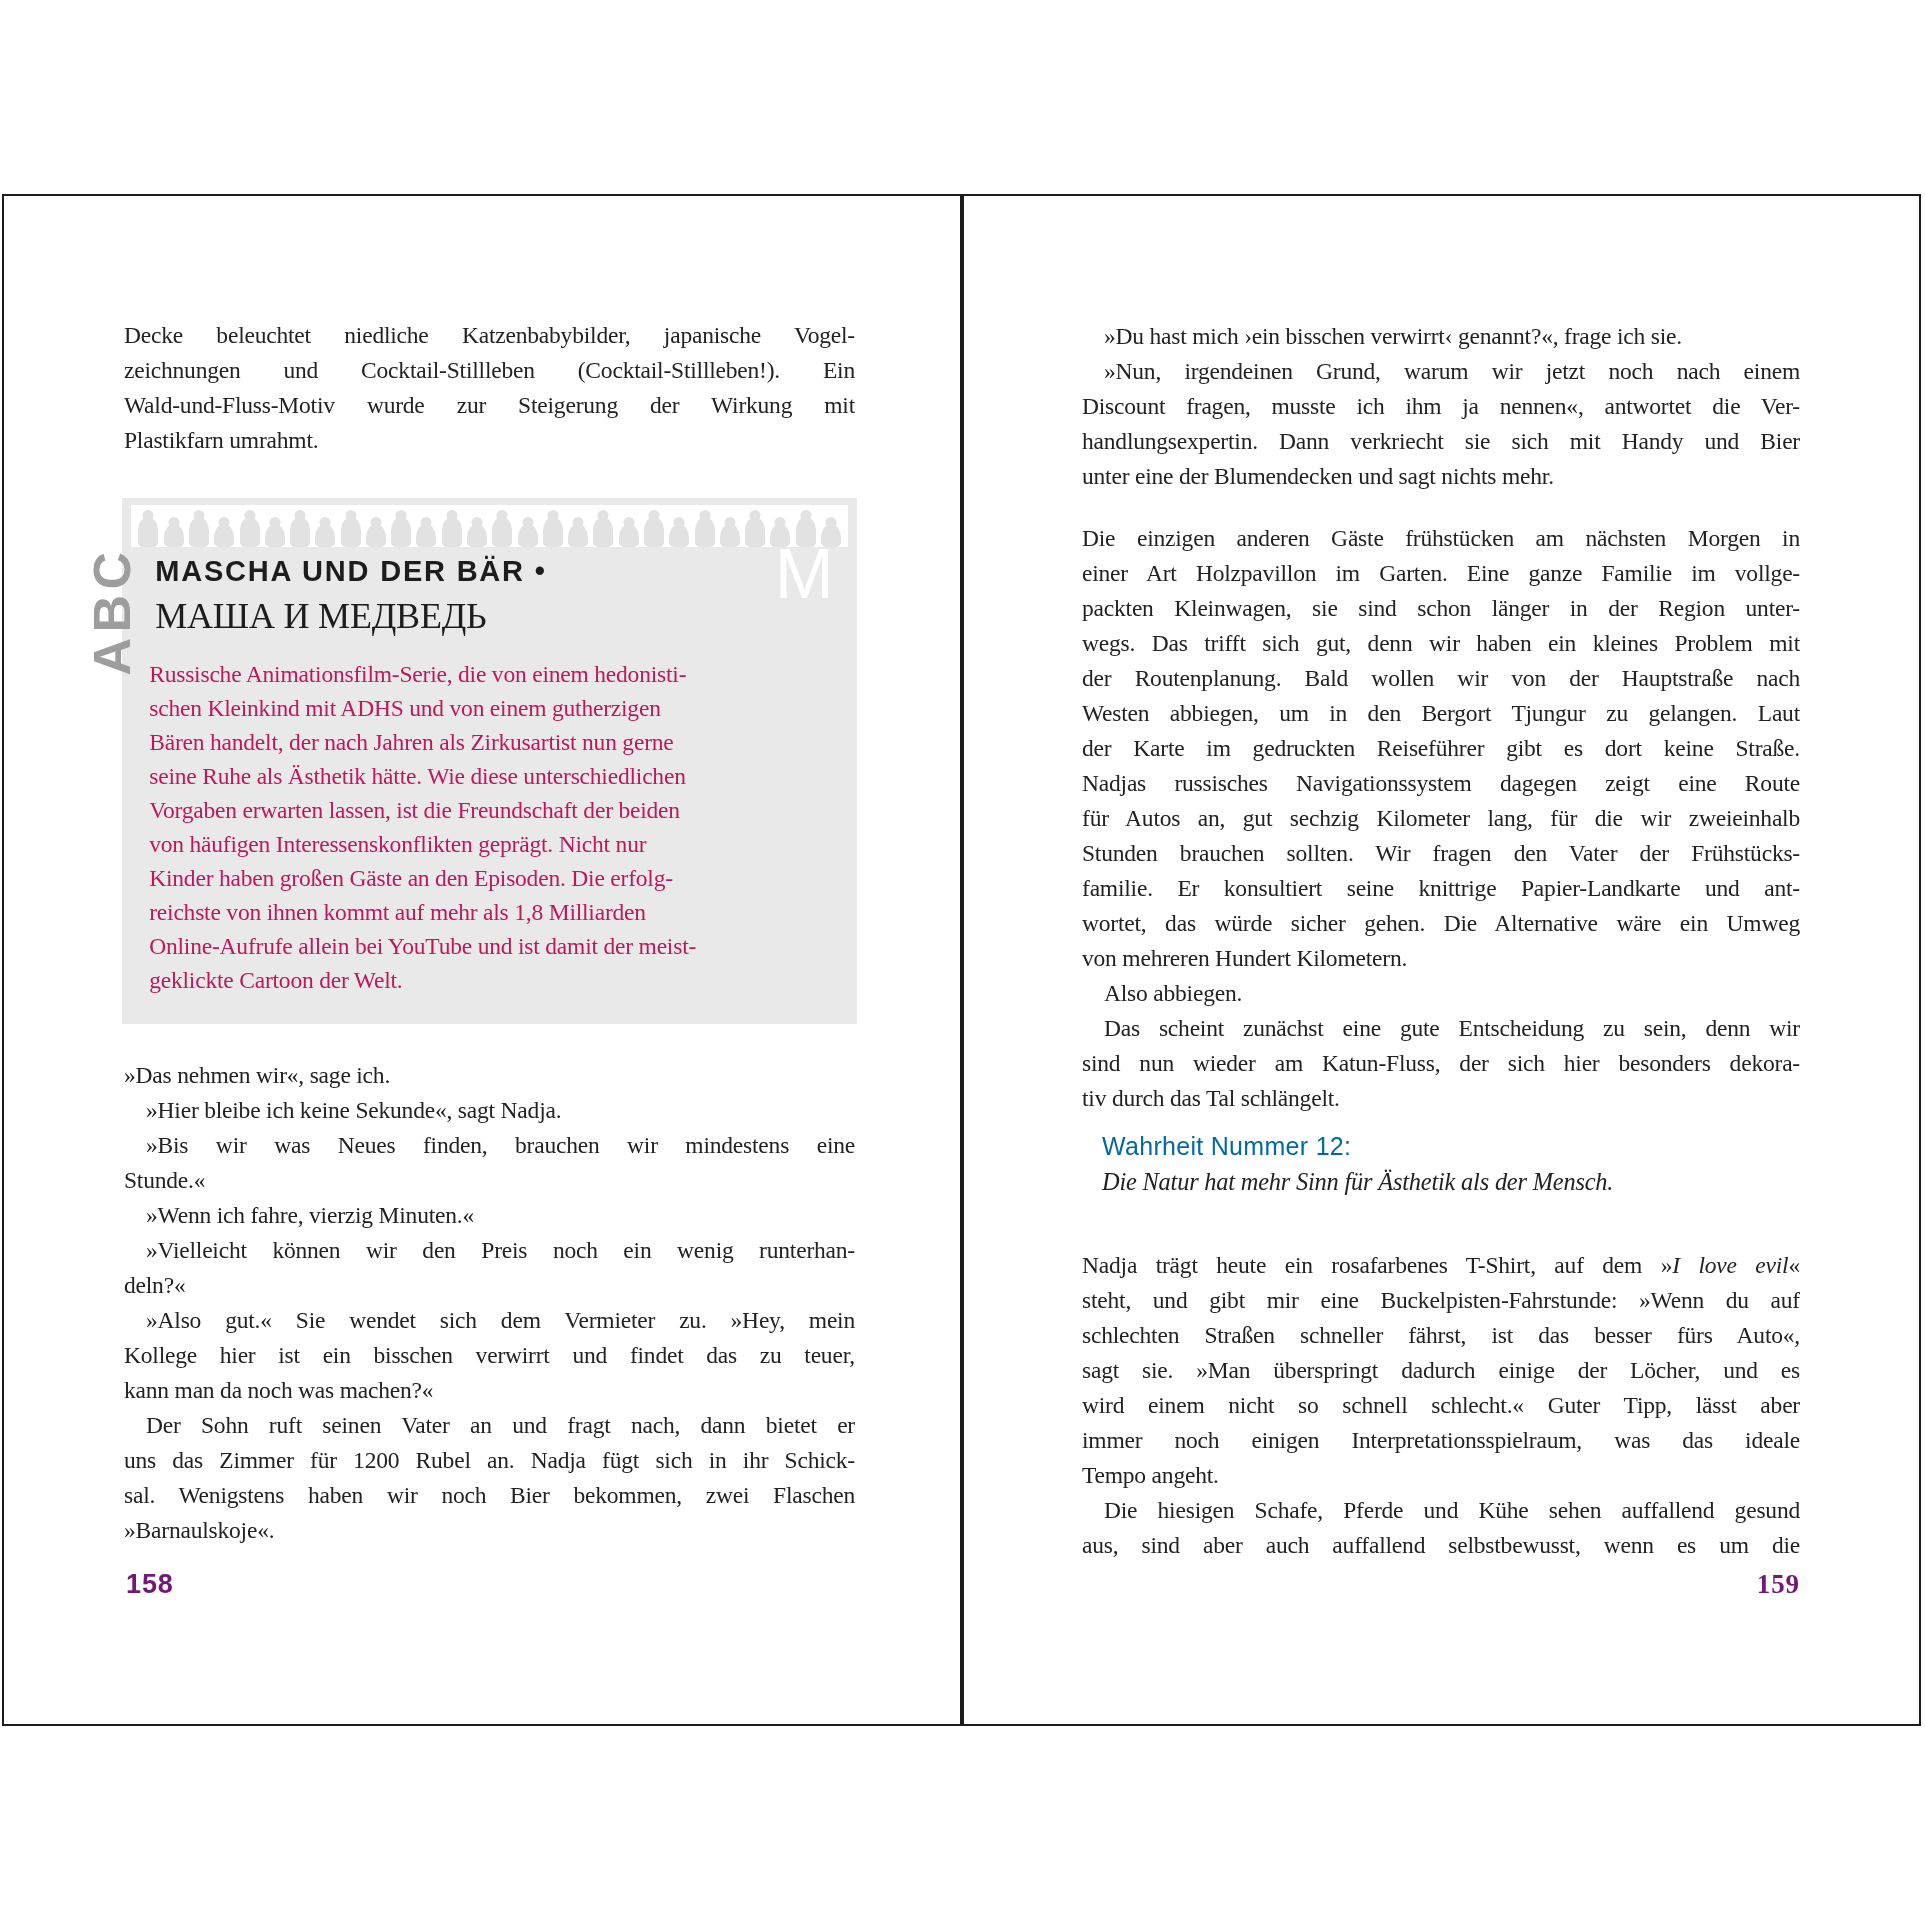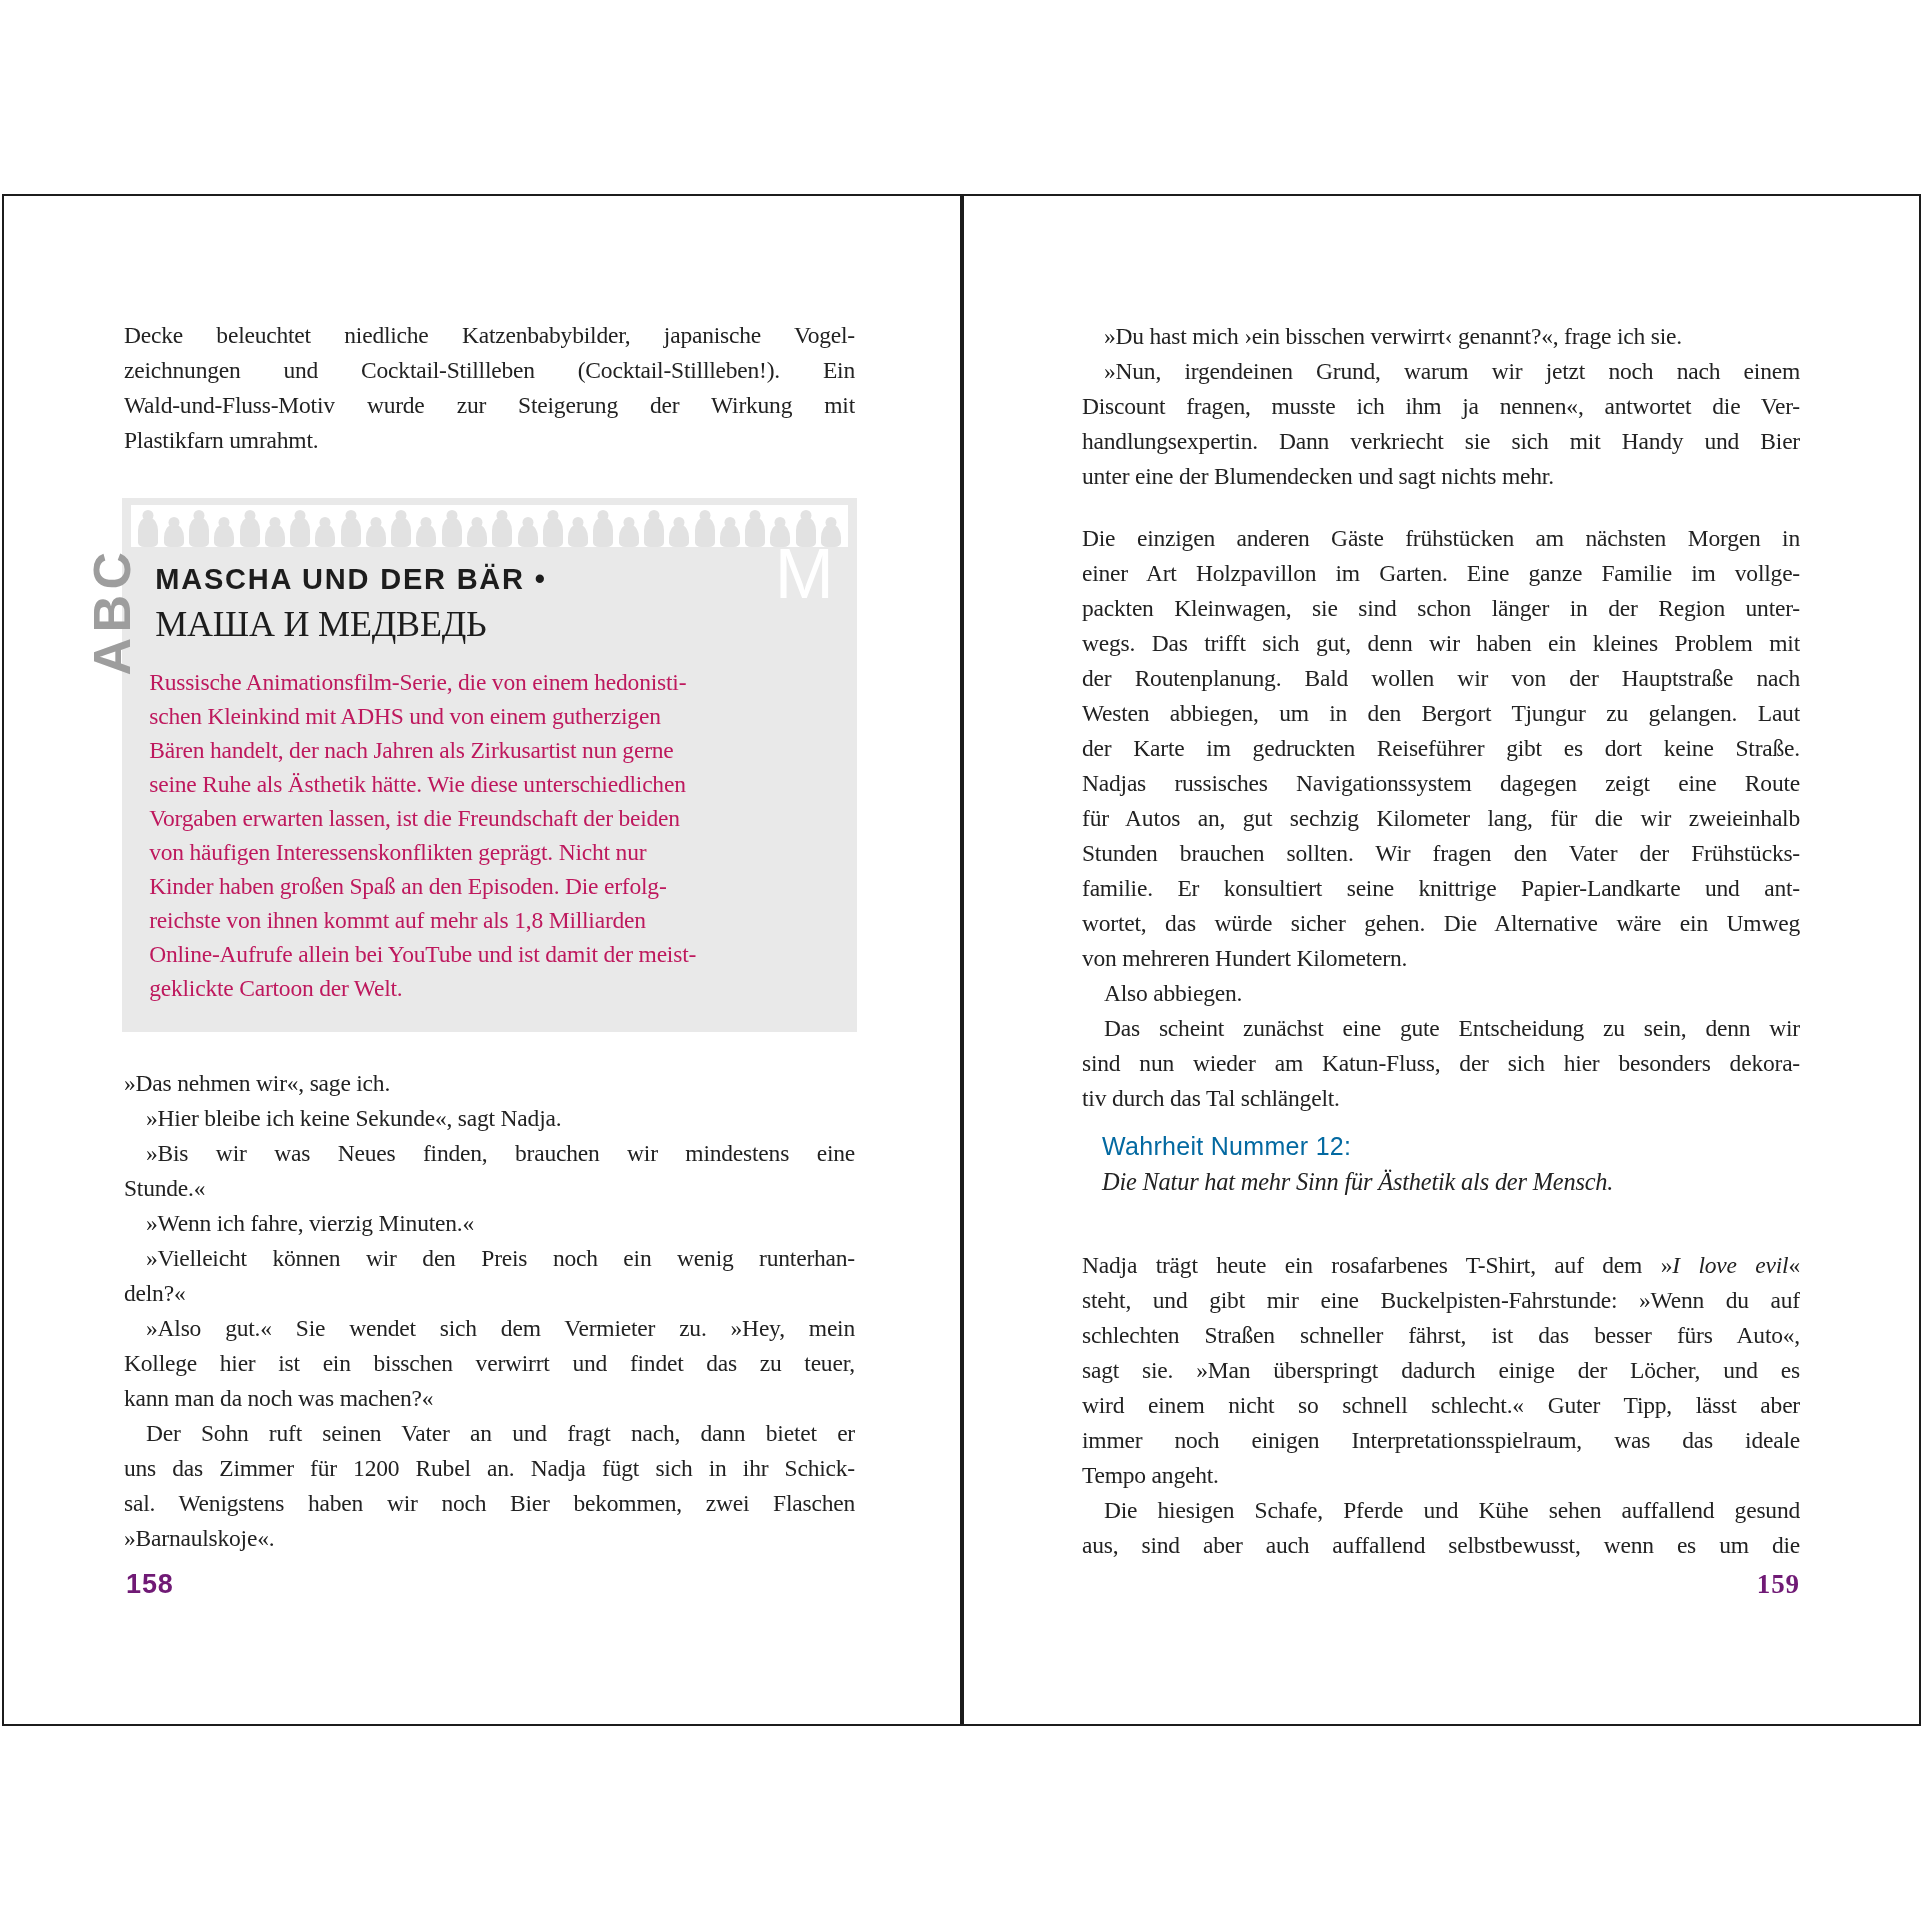--- a/index.html
+++ b/index.html
@@ -34,21 +34,21 @@
     width:11px;height:11px;background:#e2e2e2;border-radius:50%;}
   .doll.tall{height:29px;}
   .doll.short{height:22px;}
   .abc-label{position:absolute;left:-105px;top:86px;width:190px;height:54px;
     text-align:center;transform:rotate(-90deg);
     font-family:"Liberation Sans", sans-serif;font-weight:bold;font-size:52px;
     letter-spacing:5.4px;color:#9d9d9d;line-height:54px;}
   .big-letter{position:absolute;top:40px;right:23.5px;
     font-family:"Liberation Sans", sans-serif;font-weight:normal;font-size:71px;
     color:#ffffff;line-height:71px;}
-  .box-title{margin:14px 33px 0 33px;font-family:"Liberation Sans", sans-serif;
+  .box-title{margin:6px 33px 0 33px;font-family:"Liberation Sans", sans-serif;
     font-weight:bold;font-size:29px;line-height:36px;letter-spacing:1.8px;color:#1d1d1d;}
   .box-subtitle{margin:5.4px 33px 0 33px;font-size:36px;line-height:42px;color:#1d1d1d;}
   .box-body{margin:20px 27px 0 27px;font-size:23.5px;line-height:34px;letter-spacing:-0.2px;color:#be185d;}
   .box-body .ln{min-height:34px;}
   
   .truth-label{padding-left:20px;font-family:"Liberation Sans", sans-serif;
     font-weight:normal;font-size:25px;line-height:35px;color:#0369a1;letter-spacing:0.3px;}
   .truth-line{padding-left:20px;font-style:italic;font-size:24.4px;line-height:35px;}
   
   .pagenum{position:absolute;top:1569px;font-family:"Liberation Sans", sans-serif;
@@ -105,21 +105,21 @@
         <div class="big-letter">M</div>
         <div class="box-title">MASCHA UND DER BÄR •</div>
         <div class="box-subtitle">МАША И МЕДВЕДЬ</div>
         <div class="box-body">
           <div class="ln">Russische Animationsfilm-Serie, die von einem hedonisti-</div>
           <div class="ln">schen Kleinkind mit ADHS und von einem gutherzigen</div>
           <div class="ln">Bären handelt, der nach Jahren als Zirkusartist nun gerne</div>
           <div class="ln">seine Ruhe als Ästhetik hätte. Wie diese unterschiedlichen</div>
           <div class="ln">Vorgaben erwarten lassen, ist die Freundschaft der beiden</div>
           <div class="ln">von häufigen Interessenskonflikten geprägt. Nicht nur</div>
-          <div class="ln">Kinder haben großen Spaß an den Episoden. Die erfolg-</div>
+          <div class="ln">Kinder haben großen Gäste an den Episoden. Die erfolg-</div>
           <div class="ln">reichste von ihnen kommt auf mehr als 1,8 Milliarden</div>
           <div class="ln">Online-Aufrufe allein bei YouTube und ist damit der meist-</div>
           <div class="ln">geklickte Cartoon der Welt.</div>
         </div>
       </div>
       <div class="block" style="margin-top: 34px;">
         <div class="ln">»Das nehmen wir«, sage ich.</div>
         <div class="ln ind">»Hier bleibe ich keine Sekunde«, sagt Nadja.</div>
         <div class="ln ind j">»Bis wir was Neues finden, brauchen wir mindestens eine</div>
         <div class="ln">Stunde.«</div>

